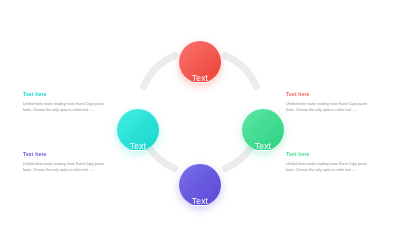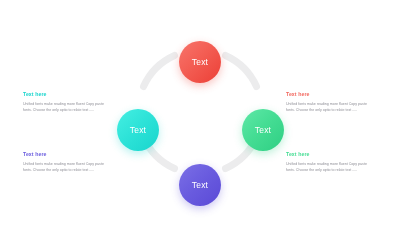--- a/index.html
+++ b/index.html
@@ -21,24 +21,25 @@
     left:118px; top:30px;
     width:164px; height:164px;
   }
   .ring svg { display:block; width:164px; height:164px; }
 
   
   .node {
     position:absolute;
     width:42px; height:42px;
     border-radius:50%;
-    display:flex; align-items:center; justify-content:center;
+    display:flex; align-items:flex-end; justify-content:center;
     color:#ffffff;
     font-size:8.5px;
     letter-spacing:.2px;
+    text-decoration:underline;
   }
   .node-label { color:#ffffff; font-size:8.5px; }
 
   .node-top {
     left:179px; top:41px;
     background:linear-gradient(135deg,#f8746b 0%,#f35d53 45%,#ec3f36 100%);
     box-shadow:0 3px 9px rgba(236,63,54,.30);
   }
   .node-left {
     left:117px; top:109px;

